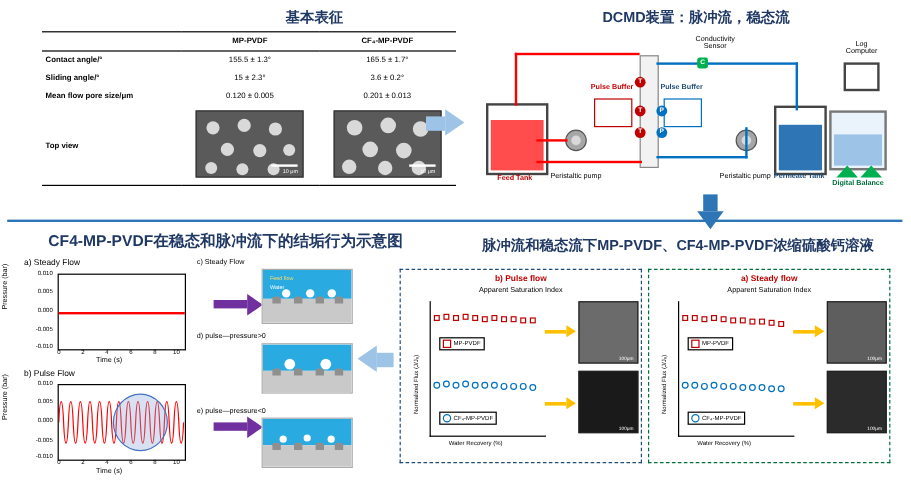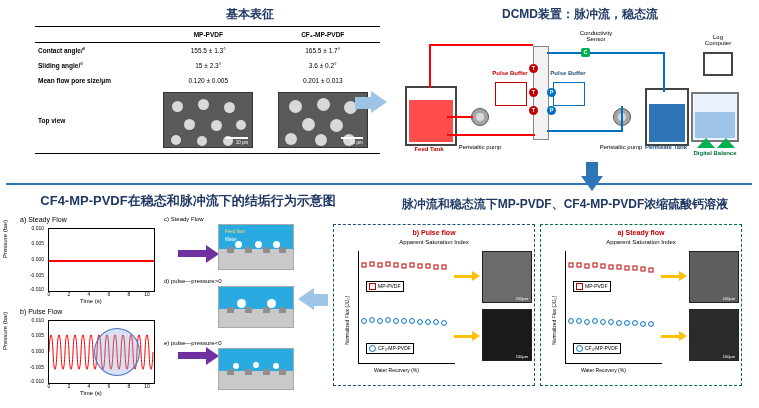--- a/index.html
+++ b/index.html
@@ -8,21 +8,21 @@
     background:#ffffff;
     font-family:"Liberation Sans", sans-serif;
     overflow:hidden;
     position:relative;
   }
   .abs{position:absolute;}
   
   .sec-title{
     font-weight:bold;color:#1f3864;text-align:center;
   }
-  #title-top-left{left:120px;top:6px;width:260px;font-size:12px;}
+  #title-top-left{left:132px;top:6px;width:260px;font-size:12px;}
   #title-top-right{left:430px;top:6px;width:300px;font-size:12px;}
   #title-bot-left{left:8px;top:192px;width:360px;font-size:13px;}
   #title-bot-right{left:380px;top:196px;width:370px;font-size:12px;}
 
   
   #divider{left:6px;top:183px;width:746px;height:2px;background:#2e75b6;}
 
   
   #char-table{left:35px;top:26px;width:345px;font-size:6.5px;color:#000;}
   #char-table table{border-collapse:collapse;width:100%;}

